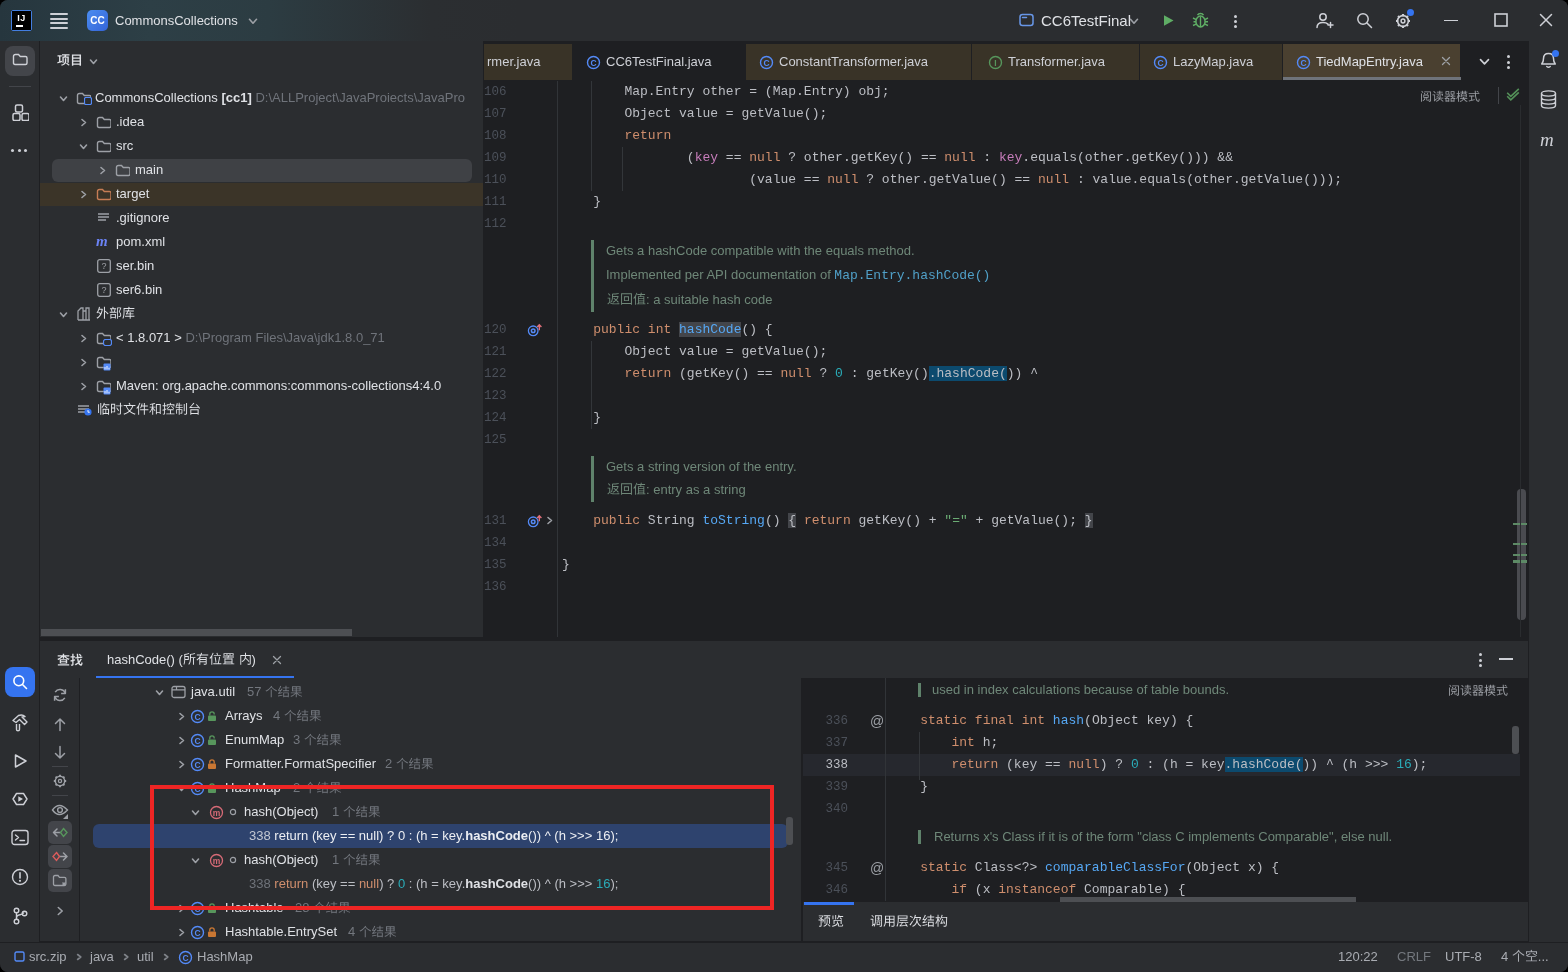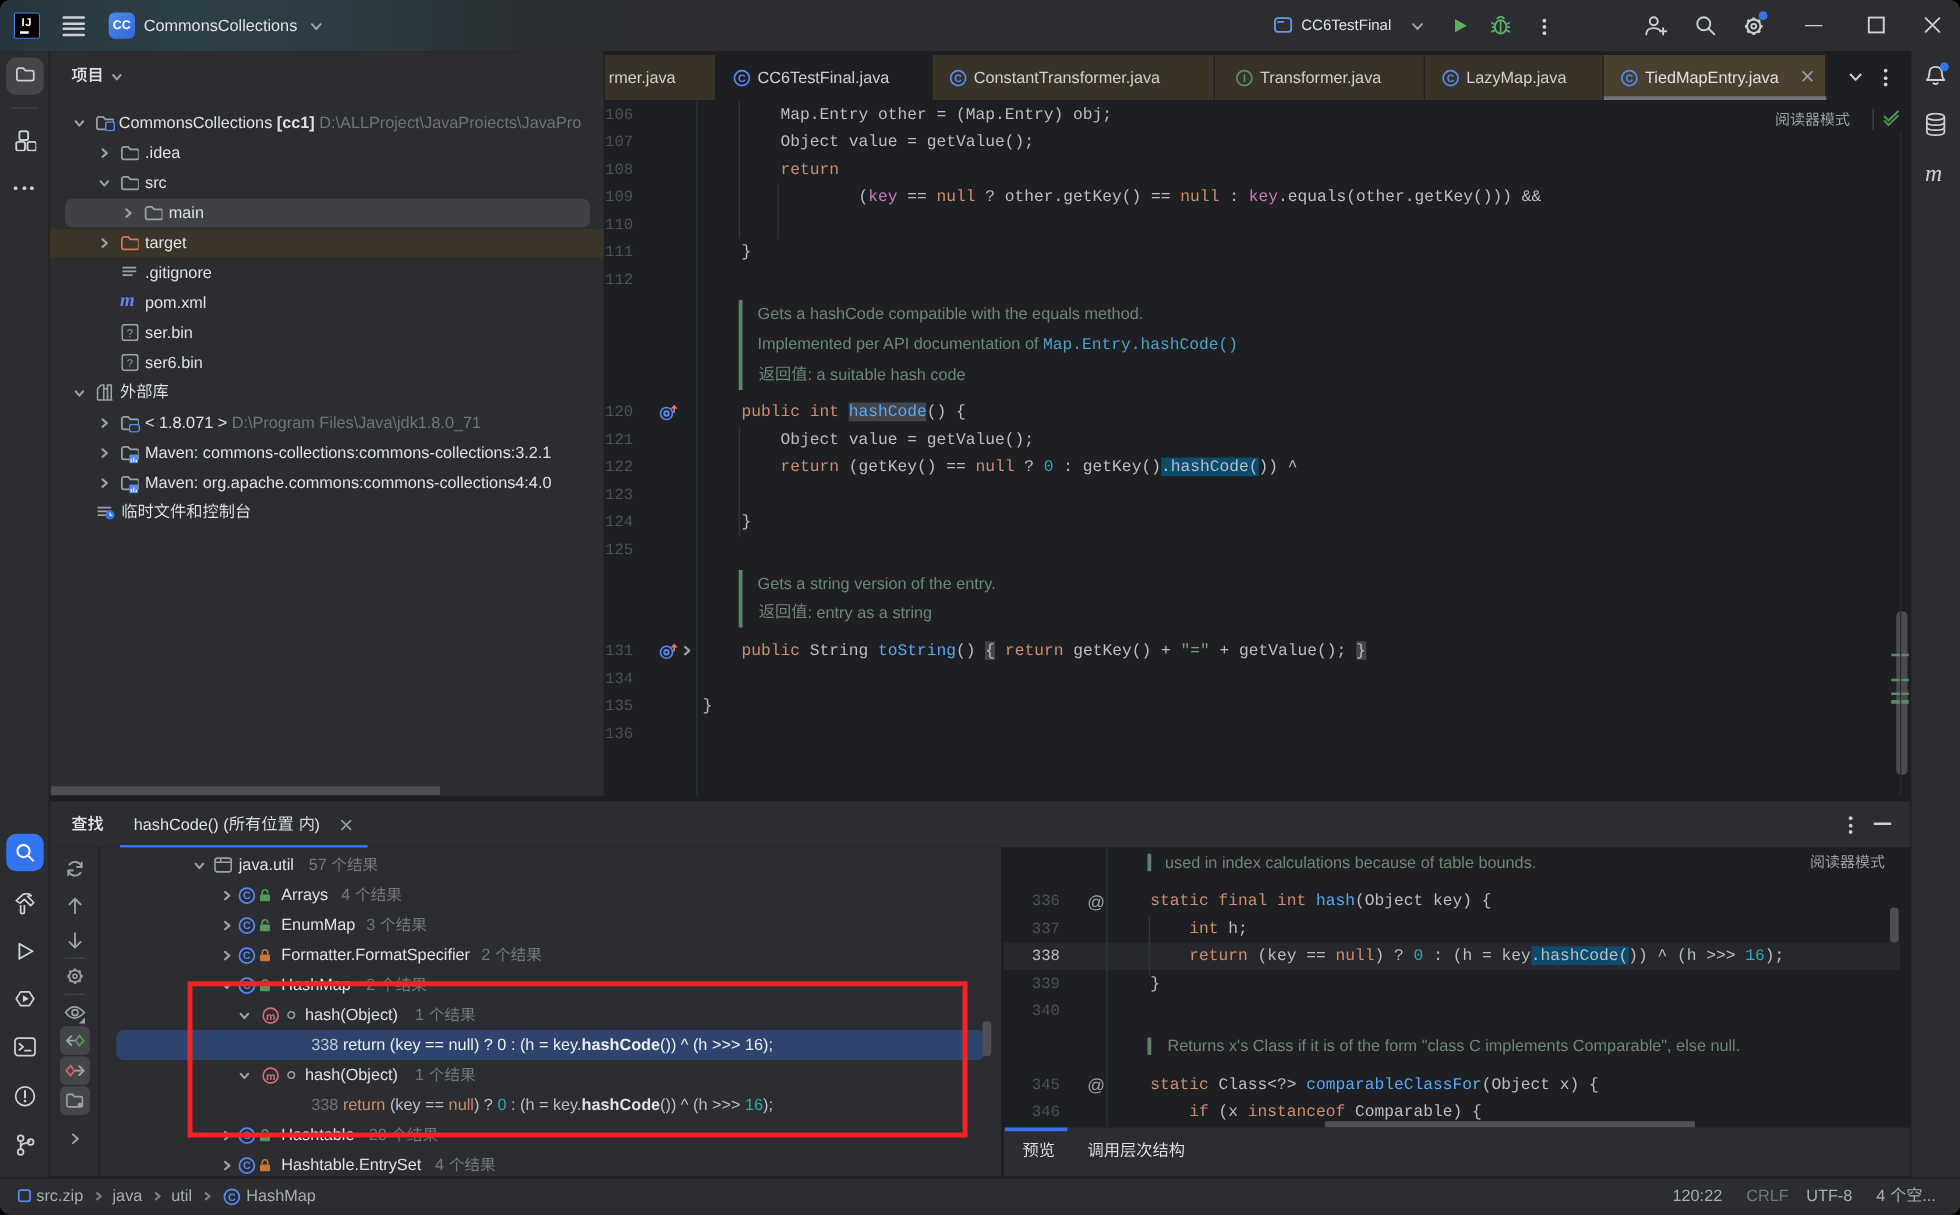--- a/index.html
+++ b/index.html
@@ -24,21 +24,21 @@
     <div style="position:absolute;left:50px;top:26.9px;width:18px;height:1.7px;background:#ced0d6;border-radius:1px"></div>
     <div style="position:absolute;left:87px;top:10px;width:21px;height:21px;border-radius:5px;background:linear-gradient(135deg,#4b8df0,#3464d8);color:#fff;font-size:10px;font-weight:bold;text-align:center;line-height:21px">CC</div>
     <div style="position:absolute;left:115px;top:0;height:41px;line-height:41px;font-size:13px;color:#dfe1e5">CommonsCollections</div>
     <svg style="position:absolute;left:248.0px;top:15.5px;" width="10" height="10" viewBox="0 0 10 10" fill="none">
       <path d="M1.5 3.3 L5.0 7.2 L8.5 3.3" stroke="#9da0a6" stroke-width="1.6" stroke-linecap="round" stroke-linejoin="round"></path>
     </svg>
     <svg style="position:absolute;left:1019px;top:13px;" width="15" height="14" viewBox="0 0 15 14" fill="none">
       <rect x="1" y="1.5" width="13" height="11" rx="2.5" stroke="#6897e8" stroke-width="1.5"></rect>
       <path d="M3.5 4.5 h4" stroke="#6897e8" stroke-width="1.5" stroke-linecap="round"></path>
     </svg>
-    <div style="position:absolute;left:1041px;top:0;height:41px;line-height:41px;font-size:12px;color:#dfe1e5">CC6TestFinal</div>
+    <div style="position:absolute;left:1041px;top:0;height:41px;line-height:41px;font-size:15px;color:#dfe1e5">CC6TestFinal</div>
     <svg style="position:absolute;left:1129.0px;top:15.5px;" width="10" height="10" viewBox="0 0 10 10" fill="none">
       <path d="M1.5 3.3 L5.0 7.2 L8.5 3.3" stroke="#9da0a6" stroke-width="1.6" stroke-linecap="round" stroke-linejoin="round"></path>
     </svg>
     <svg style="position:absolute;left:1161px;top:13px;" width="15" height="15" viewBox="0 0 15 15" fill="none">
       <path d="M3 2.2 L12.5 7.5 L3 12.8 Z" fill="#5fad65"></path>
     </svg>
     <svg style="position:absolute;left:1192px;top:12px;" width="17" height="17" viewBox="0 0 17 17" fill="none">
       <ellipse cx="8.5" cy="9.5" rx="4.6" ry="5.4" stroke="#5fad65" stroke-width="1.5"></ellipse>
 <path d="M5.5 3.2 a3.4 3.4 0 0 1 6 0" stroke="#5fad65" stroke-width="1.5"></path>
 <path d="M8.5 4.5 V15 M1 6 l3.2 1.6 M16 6 l-3.2 1.6 M1 13.5 l3.2-1.4 M16 13.5 l-3.2-1.4 M1.5 9.7 h2.4 M16 9.7 h-2.9" stroke="#5fad65" stroke-width="1.4"></path>
@@ -201,21 +201,20 @@
     <svg style="position:absolute;left:78.5px;top:357.5px;" width="9" height="9" viewBox="0 0 9 9" fill="none">
       <path d="M3.0 1.5 L6.5 4.5 L3.0 7.5" stroke="#9da0a6" stroke-width="1.6" stroke-linecap="round" stroke-linejoin="round"></path>
     </svg>
     <svg style="position:absolute;left:96px;top:356px;" width="15" height="13" viewBox="0 0 15 13" fill="none">
       <path d="M1.5 3.5 q0-2 2-2 h3 l1.8 2 h5.2 q1.5 0 1.5 1.5 v5 q0 1.5 -1.5 1.5 h-10.5 q-1.5 0 -1.5-1.5 z" stroke="#9da0a6" stroke-width="1.4"></path>
     </svg>
     <svg style="position:absolute;left:103px;top:363px;" width="8" height="8" viewBox="0 0 8 8" fill="none">
       <rect x="0.5" y="0.5" width="7" height="7" rx="1" fill="#548af7"></rect>
       <path d="M2 6.5 v-2.5 M4 6.5 v-3.5 M6 6.5 v-1.8" stroke="#fff" stroke-width="0.9"></path>
     </svg>
-    <div style="position:absolute;left:116px;top:351px;height:22px;line-height:22px;font-size:13px;color:#dfe1e5;white-space:pre">Maven: commons-collections:commons-collections:3.2.1</div>
     <svg style="position:absolute;left:78.5px;top:381.5px;" width="9" height="9" viewBox="0 0 9 9" fill="none">
       <path d="M3.0 1.5 L6.5 4.5 L3.0 7.5" stroke="#9da0a6" stroke-width="1.6" stroke-linecap="round" stroke-linejoin="round"></path>
     </svg>
     <svg style="position:absolute;left:96px;top:380px;" width="15" height="13" viewBox="0 0 15 13" fill="none">
       <path d="M1.5 3.5 q0-2 2-2 h3 l1.8 2 h5.2 q1.5 0 1.5 1.5 v5 q0 1.5 -1.5 1.5 h-10.5 q-1.5 0 -1.5-1.5 z" stroke="#9da0a6" stroke-width="1.4"></path>
     </svg>
     <svg style="position:absolute;left:103px;top:387px;" width="8" height="8" viewBox="0 0 8 8" fill="none">
       <rect x="0.5" y="0.5" width="7" height="7" rx="1" fill="#548af7"></rect>
       <path d="M2 6.5 v-2.5 M4 6.5 v-3.5 M6 6.5 v-1.8" stroke="#fff" stroke-width="0.9"></path>
     </svg>
@@ -299,20 +298,21 @@
     <div style="position:absolute;left:591px;top:341px;width:1px;height:88px;background:#33363a"></div>
     <div class="ln" style="top:81px">106</div>
     <div class="cl" style="top:81px">        Map.Entry other = (Map.Entry) obj;</div>
     <div class="ln" style="top:103px">107</div>
     <div class="cl" style="top:103px">        Object value = getValue();</div>
     <div class="ln" style="top:125px">108</div>
     <div class="cl" style="top:125px">        <span class="kw">return</span></div>
     <div class="ln" style="top:147px">109</div>
     <div class="cl" style="top:147px">                (<span class="fld">key</span> == <span class="kw">null</span> ? other.getKey() == <span class="kw">null</span> : <span class="fld">key</span>.equals(other.getKey())) &amp;&amp;</div>
     <div class="ln" style="top:169px">110</div>
+    <div class="cl" style="top:169px">                        (value == <span class="kw">null</span> ? other.getValue() == <span class="kw">null</span> : value.equals(other.getValue()));</div>
     <div class="ln" style="top:191px">111</div>
     <div class="cl" style="top:191px">    }</div>
     <div class="ln" style="top:213px">112</div>
     <div style="position:absolute;left:591px;top:240px;width:2.5px;height:72px;background:#5f826b"></div>
     <div style="position:absolute;left:606px;top:242px;height:18px;line-height:18px;font-size:13px;color:#6e8778">Gets a hashCode compatible with the equals method.</div>
     <div style="position:absolute;left:606px;top:266px;height:18px;line-height:18px;font-size:13px;color:#6e8778">Implemented per API documentation of <span class="mono" style="color:#50a0c8">Map.Entry.hashCode()</span></div>
     <div style="position:absolute;left:607px;top:291px;height:18px;line-height:18px;font-size:13px;color:#6e8778"><svg class="cjk" style="vertical-align:-2.86px" width="39.0" height="14.6" viewBox="0 0 39.0 14.6" fill="#6e8778">
         <path transform="translate(0.00,11.70) scale(0.013000,-0.013000)" d="M249 467V85H174V396H47V467ZM74 766 134 804Q157 781 184 752Q211 723 236 696Q260 669 276 648L212 604Q197 625 174 653Q150 681 124 711Q98 741 74 766ZM426 583H835V515H426ZM385 767H459V546Q459 496 455 438Q450 380 438 319Q425 259 402 202Q378 145 340 97Q334 105 322 113Q310 121 298 129Q286 137 277 141Q325 200 348 271Q371 342 378 414Q385 486 385 548ZM823 583H837L851 586L896 569Q871 474 827 397Q784 320 727 260Q670 199 604 155Q537 110 465 81Q459 95 446 113Q434 132 422 143Q489 166 551 206Q613 246 667 300Q720 354 761 422Q801 490 823 569ZM866 824 929 764Q860 746 772 733Q683 720 589 712Q494 705 406 701Q404 715 398 735Q391 754 385 767Q449 770 516 775Q583 781 648 788Q712 795 769 804Q825 813 866 824ZM481 410 534 453Q580 417 632 375Q685 333 736 290Q788 247 832 207Q876 168 908 136L850 82Q821 115 777 156Q733 197 683 241Q632 286 580 329Q529 373 481 410ZM207 116Q233 116 256 99Q280 82 321 59Q371 33 438 25Q504 18 587 18Q647 18 714 20Q781 23 846 27Q911 31 961 37Q957 27 952 13Q947 -2 943 -16Q940 -30 939 -42Q911 -44 866 -45Q822 -47 771 -49Q720 -50 672 -51Q623 -52 585 -52Q495 -52 427 -42Q359 -32 305 -4Q272 14 248 31Q223 49 206 49Q190 49 170 33Q150 17 128 -9Q106 -35 83 -64L32 5Q81 54 126 85Q171 116 207 116Z"></path>
         <path transform="translate(13.00,11.70) scale(0.013000,-0.013000)" d="M374 500V271H618V500ZM303 568H692V204H303ZM82 799H919V-79H839V724H159V-79H82ZM126 46H885V-25H126Z"></path>
         <path transform="translate(26.00,11.70) scale(0.013000,-0.013000)" d="M329 738H928V671H329ZM286 14H958V-51H286ZM382 578H869V-4H799V519H450V-4H382ZM429 435H815V379H429ZM428 293H830V239H428ZM428 152H817V97H428ZM599 840 679 835Q671 788 660 735Q649 683 638 636Q627 588 616 553L551 560Q560 596 570 646Q579 696 587 747Q595 798 599 840ZM264 839 333 817Q302 733 261 650Q221 568 173 495Q125 422 74 365Q70 374 63 388Q55 402 47 417Q39 431 32 440Q78 489 121 553Q164 617 201 690Q238 763 264 839ZM159 577 228 648 229 647V-80H159Z"></path>

